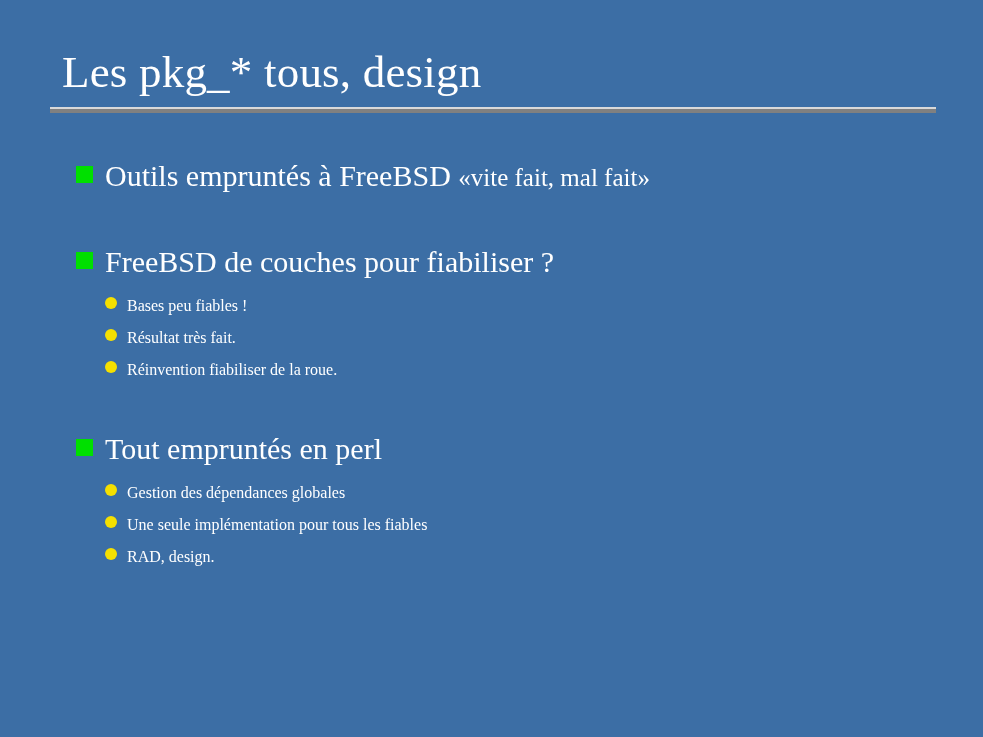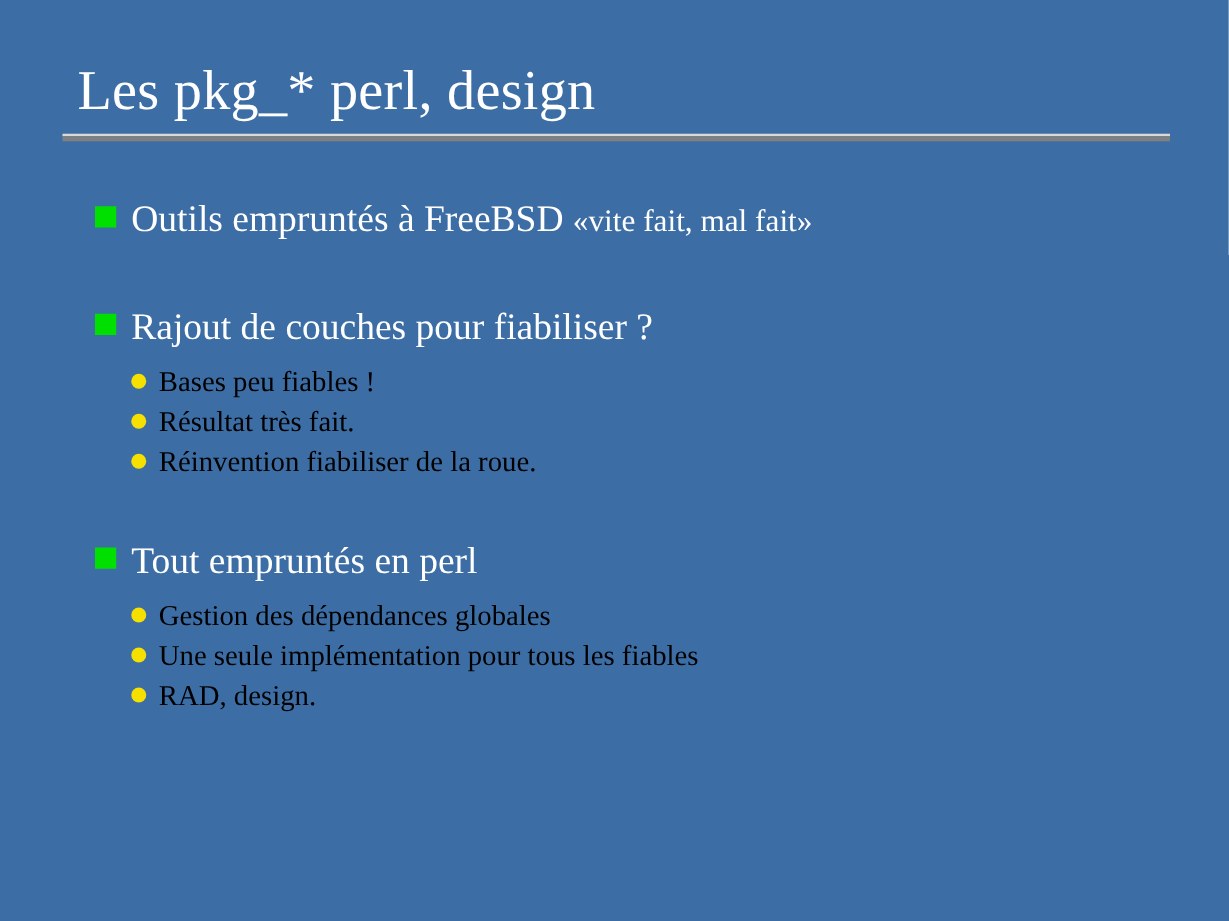--- a/index.html
+++ b/index.html
@@ -99,22 +99,22 @@
   }
 
   
   .l2-list {
     margin-top: 7px;
     padding-left: 29px;
   }
   .l2 {
     display: flex;
     align-items: baseline;
-    color: #000000;
-    font-size: 23px;
+    color: #ffffff;
+    font-size: 16px;
     line-height: 32px;
     white-space: nowrap;
   }
   .l2 .marker {
     flex: 0 0 auto;
     width: 22px;
     display: inline-block;
     position: relative;
   }
   .l2 .marker .dot {
@@ -127,41 +127,41 @@
     left: 0;
     top: -14px;
   }
 </style>
 </head>
 <body>
 
 <div class="slide">
 
   <div class="title-block">
-    <h1 class="slide-title">Les pkg_* perl, design</h1>
+    <h1 class="slide-title">Les pkg_* tous, design</h1>
     <div class="title-rule"></div>
   </div>
 
   <div class="body-block">
 
     <div class="group">
       <div class="l1">
         <span class="marker">
             <span class="sq"></span>
           </span>
         <span><span class="text-main">Outils empruntés à FreeBSD </span><span class="text-sub">«vite fait, mal fait»</span></span>
       </div>
     </div>
 
     <div class="group">
       <div class="l1">
         <span class="marker">
             <span class="sq"></span>
           </span>
-        <span><span class="text-main">Rajout de couches pour fiabiliser ?</span></span>
+        <span><span class="text-main">FreeBSD de couches pour fiabiliser ?</span></span>
       </div>
       <div class="l2-list">
         <div class="l2">
           <span class="marker">
               <span class="dot"></span>
             </span>
           <span>Bases peu fiables !</span>
         </div>
         <div class="l2">
           <span class="marker">

